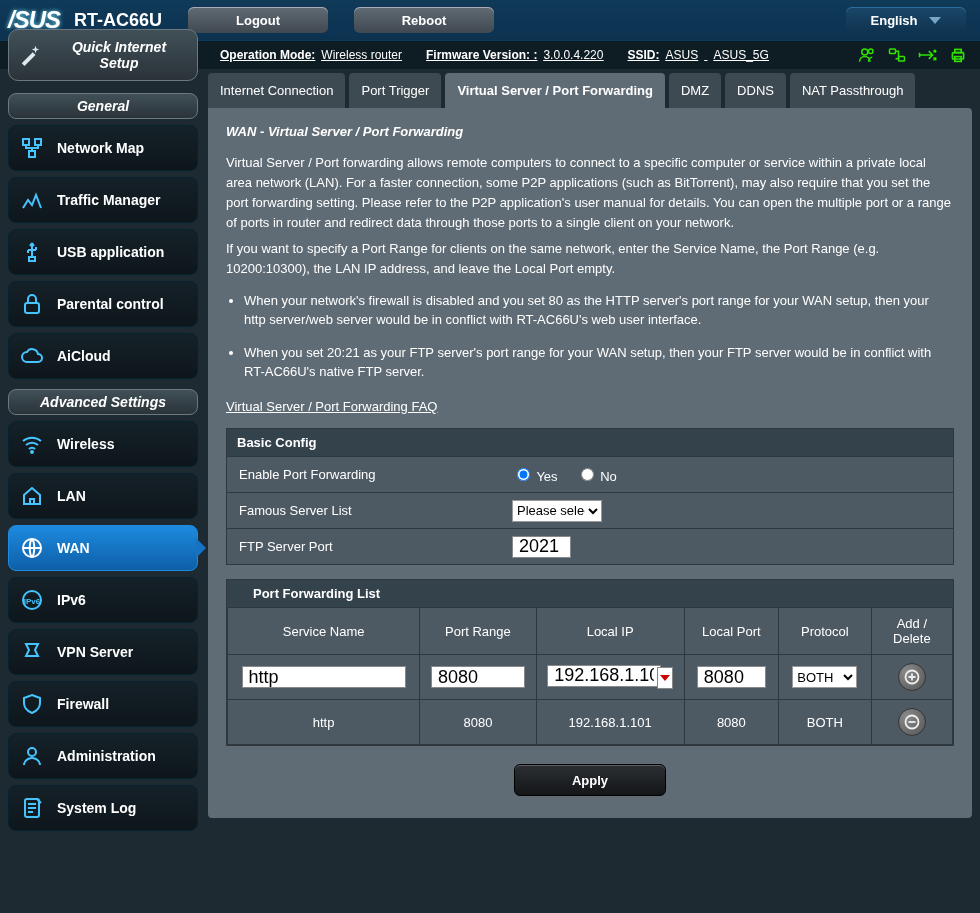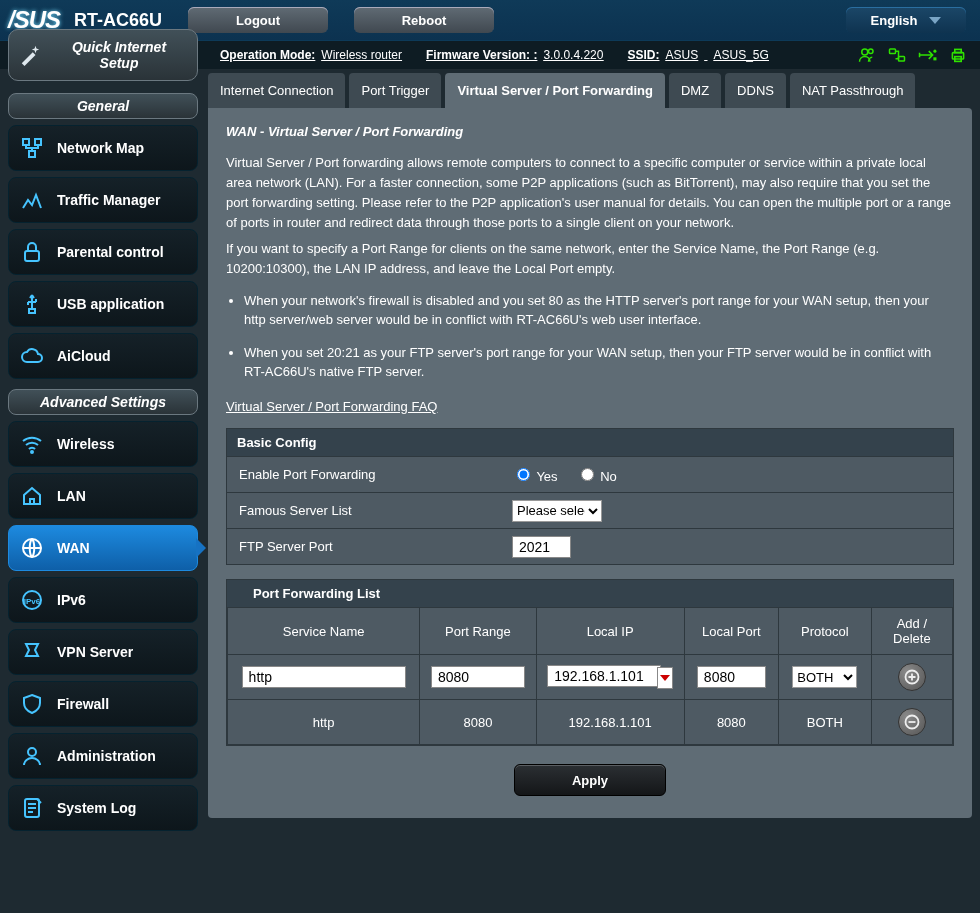--- a/index.html
+++ b/index.html
@@ -111,21 +111,21 @@
     background:#4e5a63;
   }
   .cfg .row:nth-child(2){border-top:none;}
   .cfg .lab{width:255px;flex:none;padding:10px 12px;}
   .cfg .val{flex:1;padding:6px 0 6px 6px;display:flex;align-items:center;gap:6px;}
   .radio-wrap label{margin-right:12px;}
   select.sel{
     background:#fff;color:#000;border:1px solid #999;font-size:13px;height:22px;
   }
   input.txt{
-    background:#fff;color:#000;border:1px solid #888;height:18px;padding:1px 6px;font-size:14px;
+    background:#fff;color:#000;border:1px solid #888;height:18px;padding:1px 6px;font-size:18px;
   }
   .dropbtn{width:14px;height:20px;background:#fff;border:1px solid #888;display:inline-flex;align-items:center;justify-content:center;margin-left:-4px;}
   .dropbtn .t{width:0;height:0;border-left:5px solid transparent;border-right:5px solid transparent;border-top:6px solid #c00;}
   
   .pfl{margin-top:14px;border:1px solid #2e383e;}
   .pfl .head{background:#34424c;padding:6px 26px;font-weight:bold;}
   .pfl table{width:100%;border-collapse:collapse;}
   .pfl th,.pfl td{border:1px solid #2e383e;padding:8px 6px;text-align:center;font-size:13px;}
   .pfl th{background:#4e5a63;font-weight:normal;}
   .pfl tr.inputs td{background:#4e5a63;}
@@ -219,31 +219,31 @@
       <span>Network Map</span>
     </div>
     <div class="navitem">
       <svg class="ic" viewBox="0 0 24 24">
           <path d="M3 20l5-8 4 5 4-10 5 13"></path>
         </svg>
       <span>Traffic Manager</span>
     </div>
     <div class="navitem">
       <svg class="ic" viewBox="0 0 24 24">
+          <path d="M12 3v14M12 3l-2 3M12 3l2 3M8 10h8M8 10v3M16 10v-3"></path>
+          <rect x="9" y="17" width="6" height="4"></rect>
+        </svg>
+      <span>USB application</span>
+    </div>
+    <div class="navitem">
+      <svg class="ic" viewBox="0 0 24 24">
           <rect x="5" y="11" width="14" height="10" rx="2"></rect>
           <path d="M8 11V7a4 4 0 018 0v4"></path>
         </svg>
       <span>Parental control</span>
-    </div>
-    <div class="navitem">
-      <svg class="ic" viewBox="0 0 24 24">
-          <path d="M12 3v14M12 3l-2 3M12 3l2 3M8 10h8M8 10v3M16 10v-3"></path>
-          <rect x="9" y="17" width="6" height="4"></rect>
-        </svg>
-      <span>USB application</span>
     </div>
     <div class="navitem">
       <svg class="ic" viewBox="0 0 24 24">
           <path d="M7 18a5 5 0 010-10 6 6 0 0111 2 4 4 0 010 8H7z"></path>
         </svg>
       <span>AiCloud</span>
     </div>
 
     <div class="sectiontitle" style="margin-top:10px">Advanced Settings</div>
 

